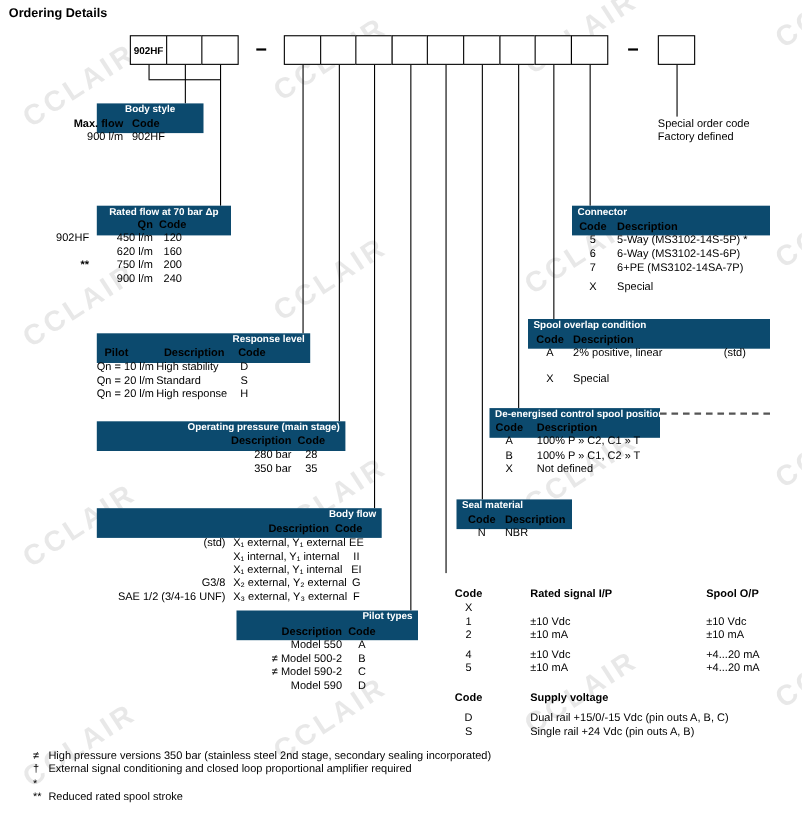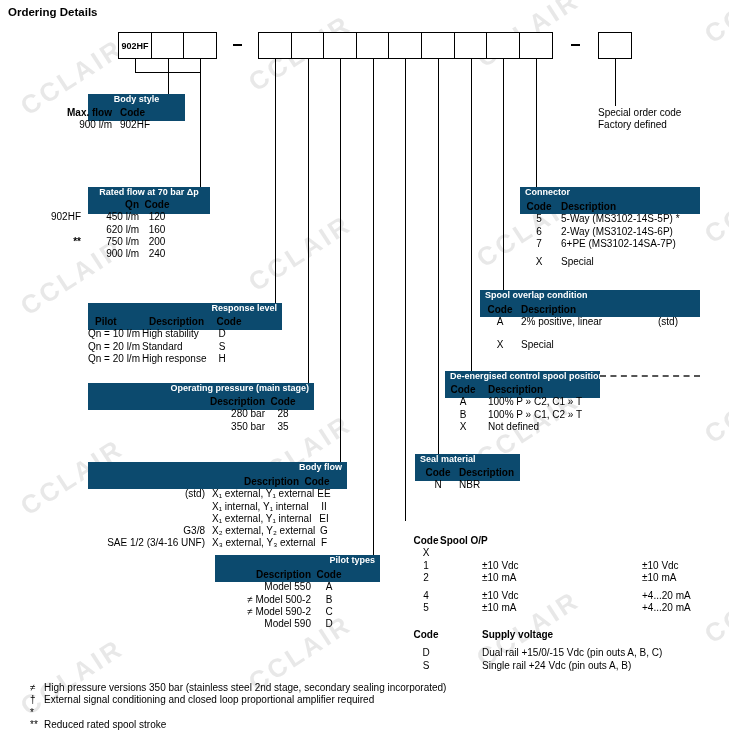--- a/index.html
+++ b/index.html
@@ -250,20 +250,21 @@
     </div>
     <div class="row">
       <span class="cell ac" style="width:26px">N</span>
       <span class="cell al ml8" style="width:90px">NBR</span>
     </div>
   </div>
 
   <div class="tbl" style="left:412px;top:535px">
     <div class="row">
       <span class="cell ac b" style="width:28px">Code</span>
+      <span class="cell al b pl42" style="width:160px">Rated signal I/P</span>
       <span class="cell al b" style="width:108px">Spool O/P</span>
     </div>
     <div class="row">
       <span class="cell ac" style="width:28px">X</span>
       <span class="cell al" style="width:108px"></span>
     </div>
     <div class="row">
       <span class="cell ac" style="width:28px">1</span>
       <span class="cell al pl42" style="width:160px">±10 Vdc</span>
       <span class="cell al" style="width:108px">±10 Vdc</span>
@@ -342,21 +343,21 @@
     <div class="row">
       <span class="cell ac b" style="width:28px">Code</span>
       <span class="cell al b ml8" style="width:150px">Description</span>
     </div>
     <div class="row">
       <span class="cell ac" style="width:28px">5</span>
       <span class="cell al ml8" style="width:150px">5-Way (MS3102-14S-5P) *</span>
     </div>
     <div class="row">
       <span class="cell ac" style="width:28px">6</span>
-      <span class="cell al ml8" style="width:150px">2-Way (MS3102-14S-6P)</span>
+      <span class="cell al ml8" style="width:150px">6-Way (MS3102-14S-6P)</span>
     </div>
     <div class="row">
       <span class="cell ac" style="width:28px">7</span>
       <span class="cell al ml8" style="width:150px">6+PE (MS3102-14SA-7P)</span>
     </div>
     <div class="row sp6"></div>
     <div class="row">
       <span class="cell ac" style="width:28px">X</span>
       <span class="cell al ml8" style="width:150px">Special</span>
     </div>

